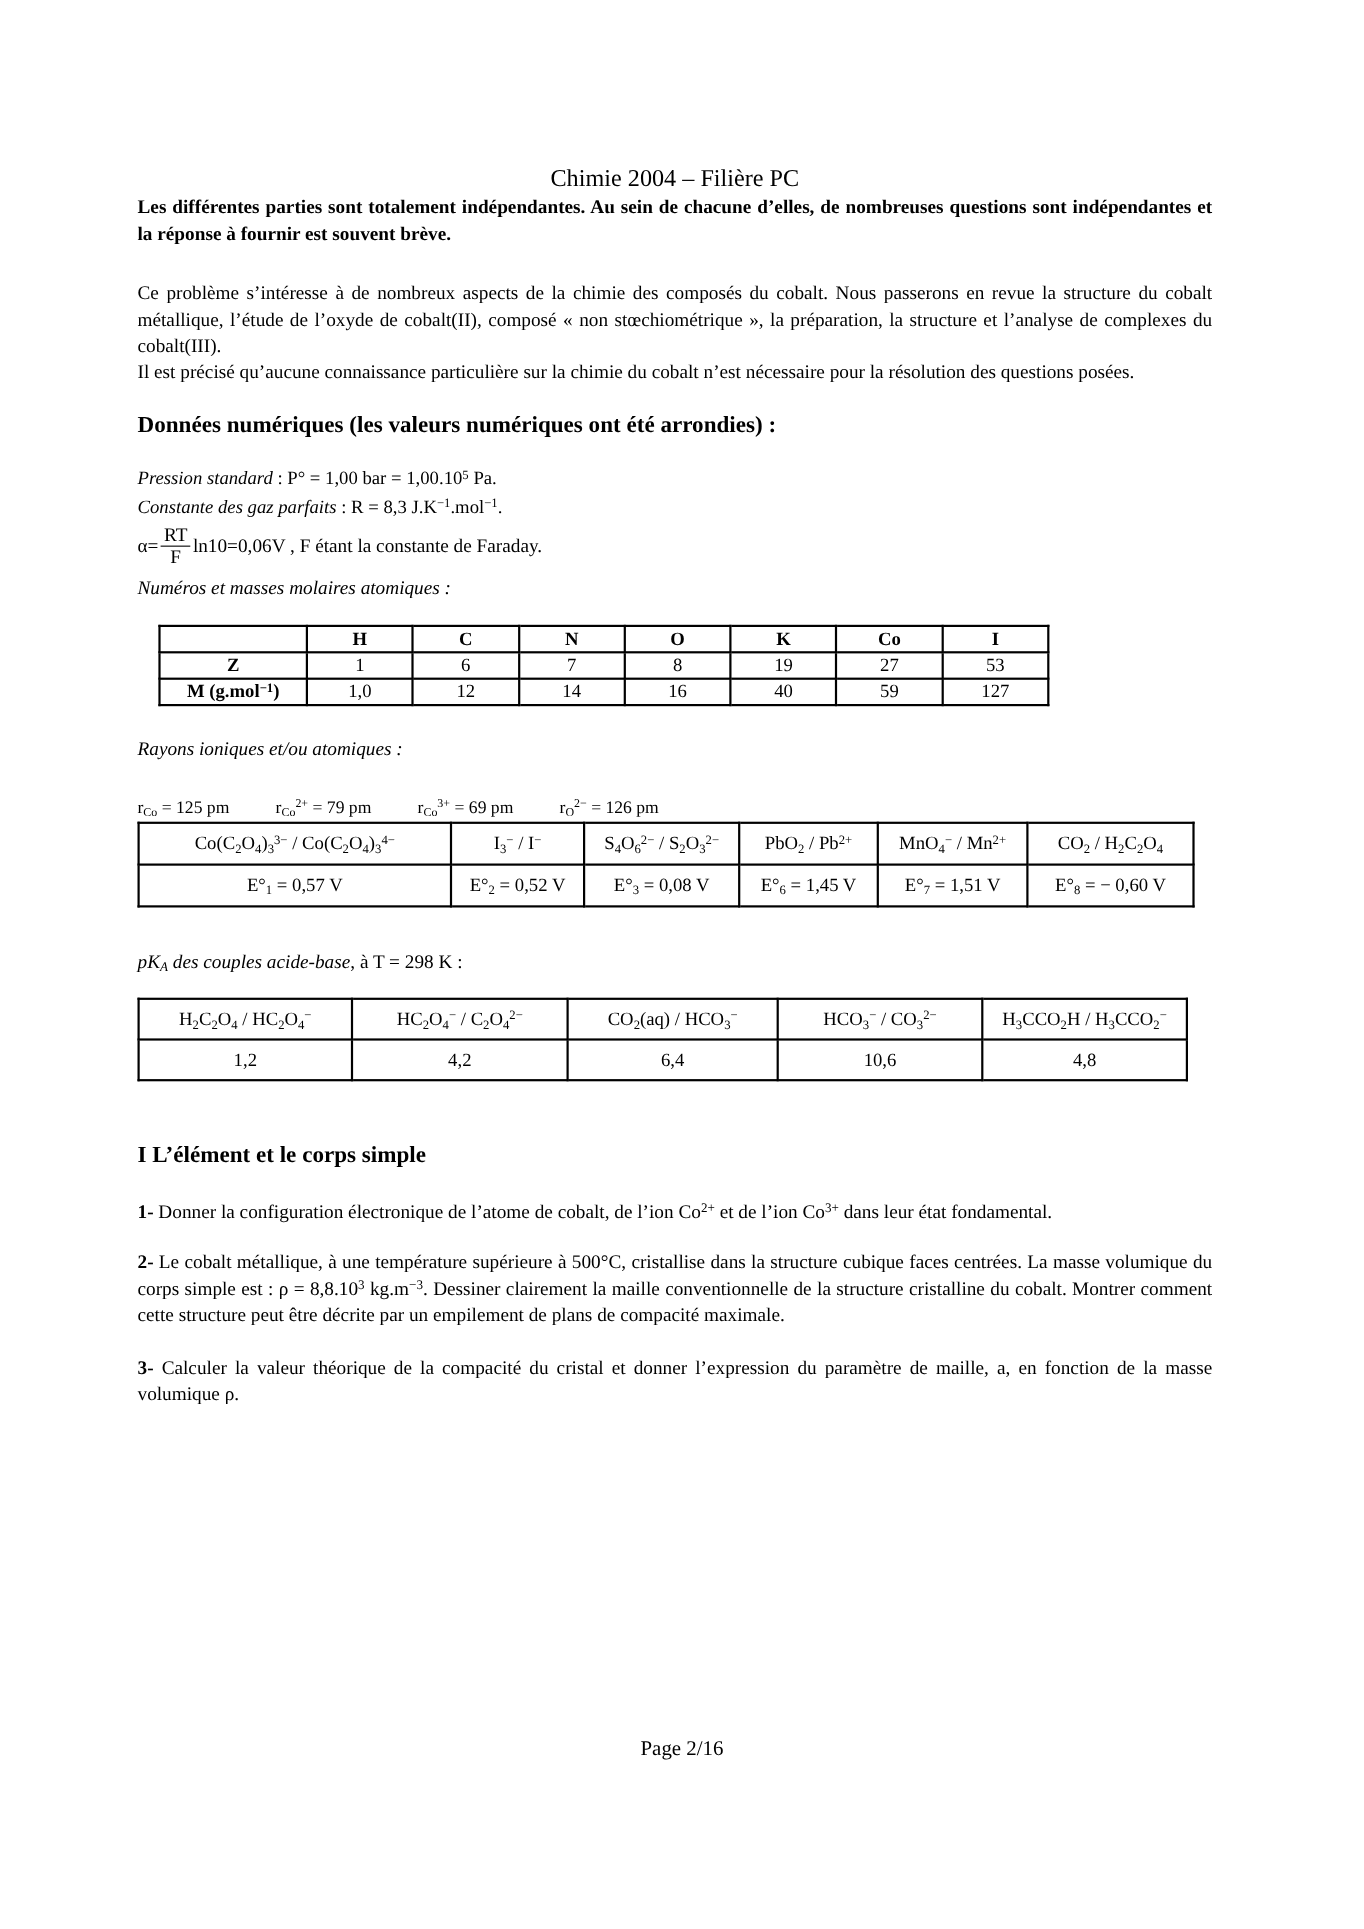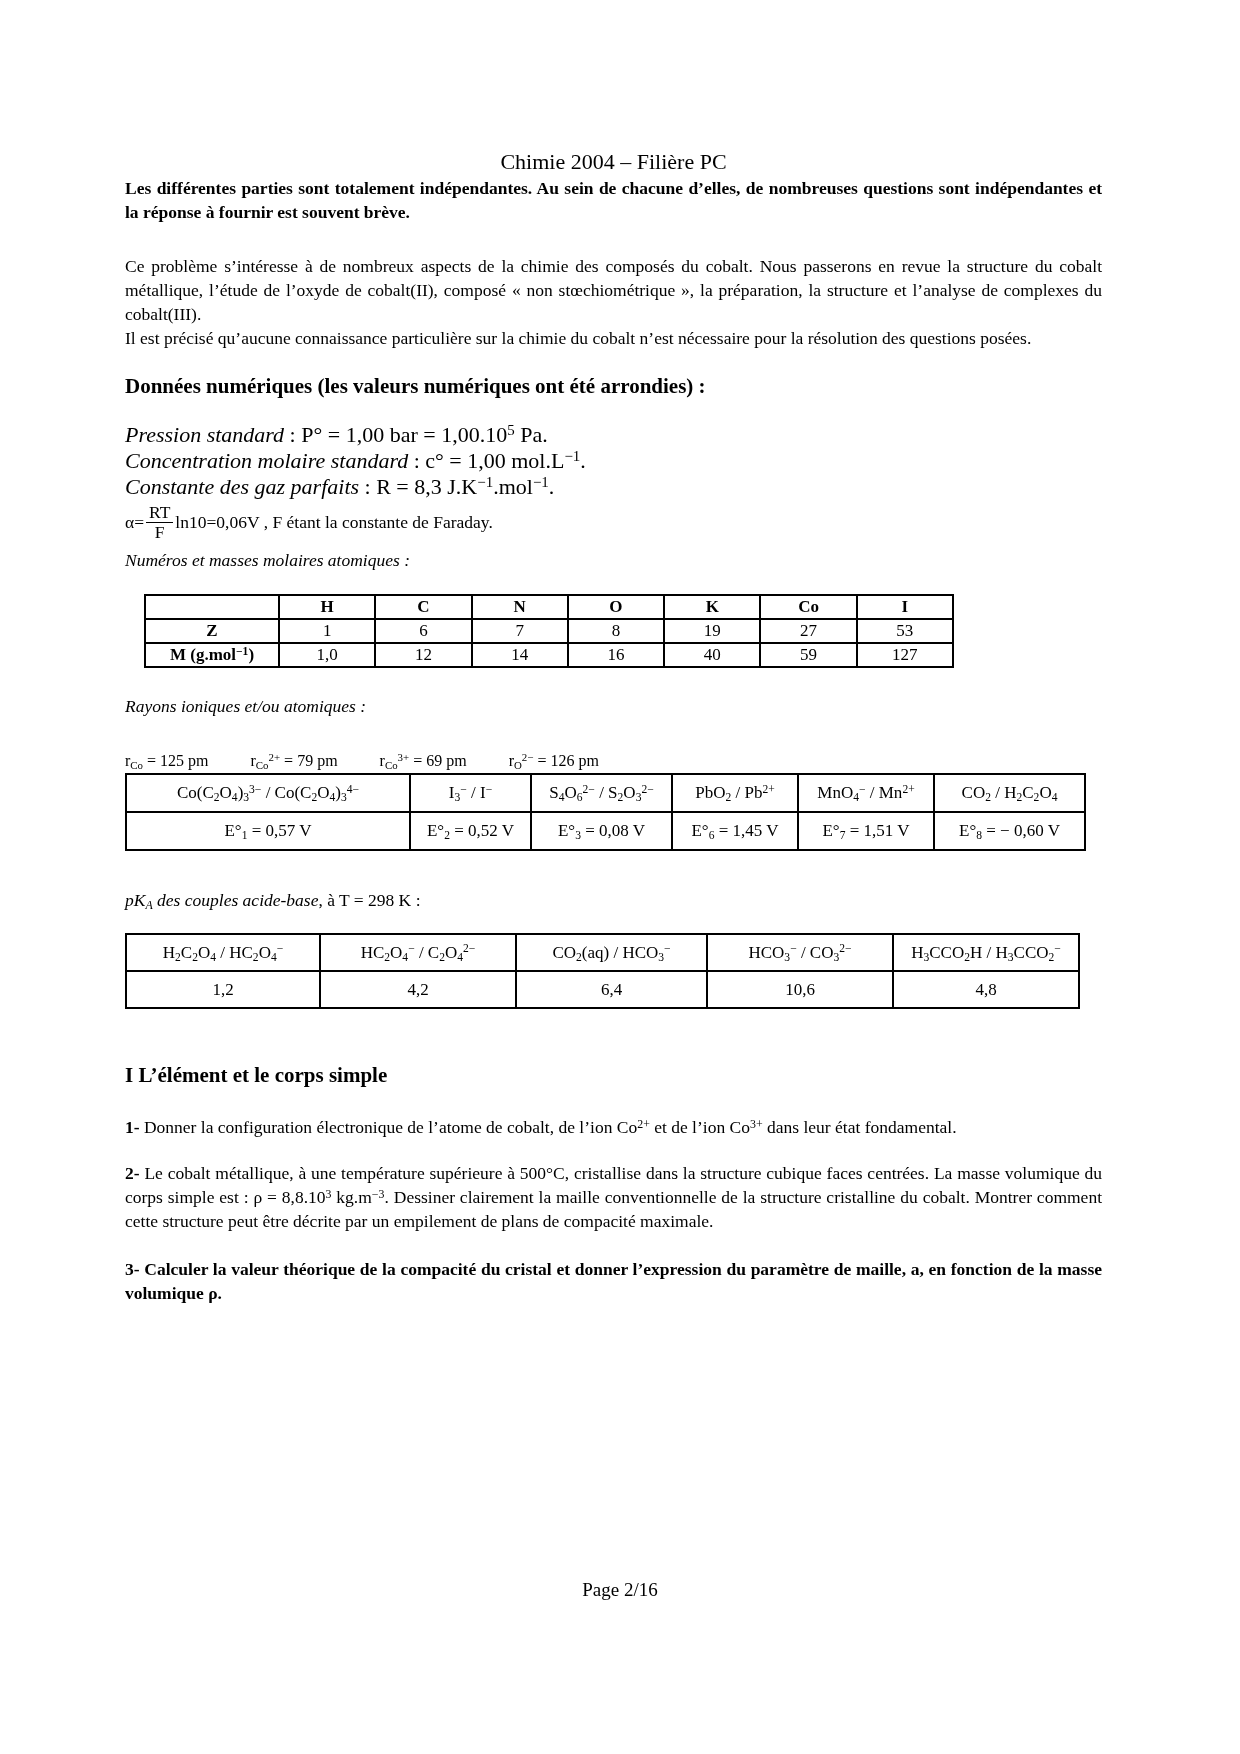--- a/index.html
+++ b/index.html
@@ -18,21 +18,21 @@
   }
   p.body {
     margin: 0; font-size: 17.5px; line-height: 24px; text-align: justify;
   }
   p.first { margin-top: 30px; }
   .bold { font-weight: bold; }
   .h-data {
     margin: 22px 0 0 0; font-size: 21px; line-height: 29px; font-weight: bold;
   }
   .data-lines { margin-top: 21px; }
-  .data-line { margin: 0; font-size: 22px; line-height: 26px; }
+  .data-line { margin: 0; font-size: 17px; line-height: 26px; }
   .alpha-line {
     margin: 0; font-size: 17.5px; height: 44px; display: flex; align-items: center;
   }
   .frac { display: inline-block; text-align: center; vertical-align: middle; margin: 0 2px; line-height: 1.05; }
   .fnum { display: block; border-bottom: 1.5px solid #000; padding: 0 3px 1px 3px; }
   .fden { display: block; }
   .italic-line { margin: 4px 0 0 0; font-size: 17.5px; line-height: 24px; }
   .italic-line i, .data-line i { font-style: italic; }
   sup { font-size: 68%; position: relative; top: -0.45em; vertical-align: baseline; line-height: 0; }
   sub { font-size: 68%; position: relative; top: 0.28em; vertical-align: baseline; line-height: 0; }
@@ -52,42 +52,41 @@
   .radii-label { margin-top: 26px; }
   .radii-line { margin-top: 31px; font-size: 16px; line-height: 24px; }
   .radius-item { display: inline-block; margin-right: 38px; }
   .potentials-label { margin-top: 25px; }
   .pka-label { margin-top: 37px; }
   .h-section {
     margin: 52px 0 0 0; font-size: 21px; line-height: 29px; font-weight: bold;
   }
   p.q1 { margin-top: 25px; }
   p.q2 { margin-top: 22px; }
-  p.q3 { margin-top: 24px; font-weight: bold; }
+  p.q3 { margin-top: 24px; }
   .footer {
     position: absolute; top: 1578px; left: 0; width: 1240px;
     text-align: center; font-size: 19px; line-height: 24px;
   }
 </style>
 </head>
 <body>
 
 <div class="content">
 
   <div class="title">Chimie 2004 – Filière PC</div>
 
   <p class="body bold">Les différentes parties sont totalement indépendantes. Au sein de chacune d’elles, de nombreuses questions sont indépendantes et la réponse à fournir est souvent brève.</p>
   <p class="body first">Ce problème s’intéresse à de nombreux aspects de la chimie des composés du cobalt. Nous passerons en revue la structure du cobalt métallique, l’étude de l’oxyde de cobalt(II), composé « non stœchiométrique », la préparation, la structure et l’analyse de complexes du cobalt(III).</p>
   <p class="body">Il est précisé qu’aucune connaissance particulière sur la chimie du cobalt n’est nécessaire pour la résolution des questions posées.</p>
 
   <div class="h-data">Données numériques (les valeurs numériques ont été arrondies) :</div>
 
   <div class="data-lines">
     <p class="data-line"><i>Pression standard</i><span> : P° = 1,00 bar = 1,00.10<sup>5</sup> Pa.</span></p>
-    <p class="data-line"><i>Concentration molaire standard</i><span> : c° = 1,00 mol.L<sup>−1</sup>.</span></p>
     <p class="data-line"><i>Constante des gaz parfaits</i><span> : R = 8,3 J.K<sup>−1</sup>.mol<sup>−1</sup>.</span></p>
   </div>
 
   <div class="alpha-line">
     <span>α=</span>
       <span class="frac">
         <span class="fnum">RT</span>
         <span class="fden">F</span>
       </span>
       <span>ln10=0,06V , F étant la constante de Faraday.</span>

